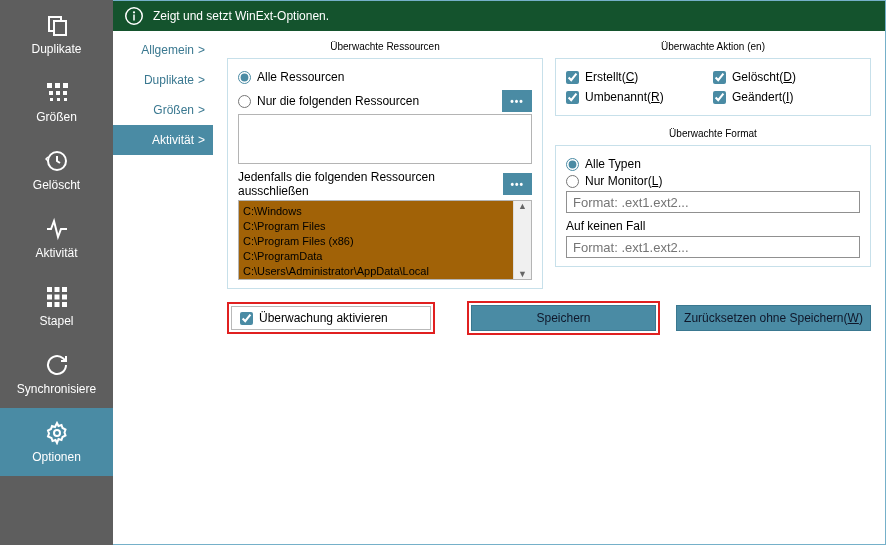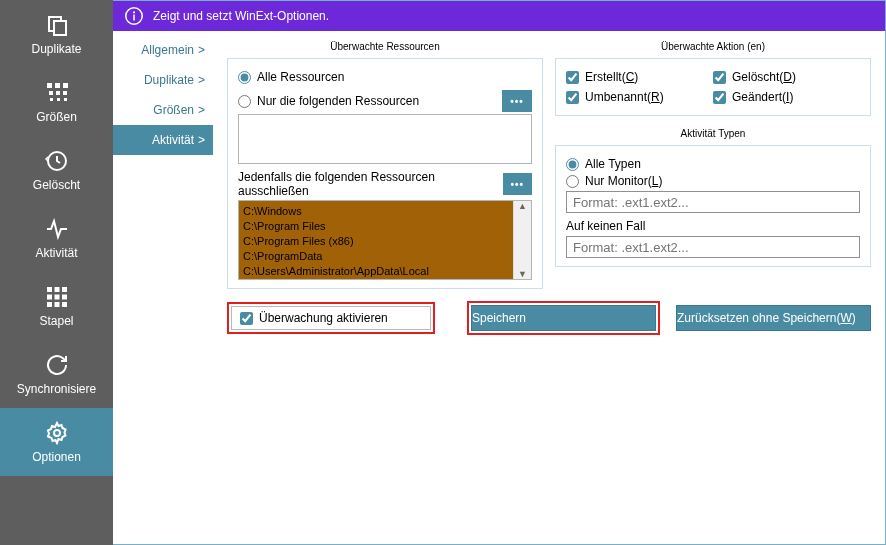--- a/index.html
+++ b/index.html
@@ -2,21 +2,21 @@
 <html><head>
 <meta charset="utf-8">
 <style>
 * { box-sizing:border-box; font-family:"Segoe UI",Arial,sans-serif; font-size:12px; margin:0; padding:0 }
 body { width:886px; height:545px; display:flex; background:#fff; overflow:hidden }
 .sb { width:113px; height:100%; background:#5e5e5e; display:flex; flex-direction:column }
 .sb-item { height:68px; color:#fff; display:flex; flex-direction:column; align-items:center; justify-content:center; gap:5px; cursor:pointer; font-size:11px }
 .sb-item.active { background:#4a8ba4 }
 .sb-item svg { width:24px; height:24px }
 .main { flex:1; height:100%; border:1px solid #75b0c9; display:flex; flex-direction:column; border-left:none }
-.hdr { height:30px; background:#6d28d9; color:#fff; display:flex; align-items:center; padding-left:12px; gap:10px; font-size:14px }
+.hdr { height:30px; background:#14532d; color:#fff; display:flex; align-items:center; padding-left:12px; gap:10px; font-size:14px }
 .body { flex:1; display:flex }
 .tabs { width:100px; padding-top:4px }
 .tab { height:30px; color:#3a7890; display:flex; align-items:center; padding-right:8px; justify-content:flex-end; gap:4px; cursor:pointer; font-size:12px }
 .tab.active { background:#4a8ba4; color:#fff }
 .content { flex:1; padding:6px 14px }
 .cols { display:flex; gap:12px }
 .col { flex:1; display:flex; flex-direction:column }
 .stitle { text-align:center; font-size:10px; margin:4px 0 6px }
 .gbox { border:1px solid #c7e0ea; padding:8px 10px }
 .row { display:flex; align-items:center; gap:6px; margin:3px 0 }
@@ -28,21 +28,21 @@
 .btn-sq { width:30px; height:22px; background:#4a8ba4; color:#fff; display:flex; align-items:center; justify-content:center; cursor:pointer; font-weight:bold; letter-spacing:1px; font-size:10px }
 .list2 { border:1px solid #b4b4b4; height:80px; background:#a16207; display:flex }
 .list2-c { flex:1; padding:3px 4px; line-height:15px; font-size:11px }
 .sbar { width:18px; background:#f0f0f0; border-left:1px solid #ddd; display:flex; flex-direction:column; justify-content:space-between; align-items:center }
 .sbar span { color:#666; font-size:9px; cursor:pointer }
 .ti { border:1px solid #909090; padding:2px 6px; height:22px; color:#888; width:100%; background:#fff; font-size:13px }
 .u { text-decoration:underline }
 .actions { display:flex; gap:16px; margin-top:12px; align-items:center }
 .red { border:2px solid #e02020; padding:2px }
 .chk-act { display:flex; align-items:center; gap:6px; padding:4px 8px; border:1px solid #b9b9b9; width:200px; height:24px; font-size:13px }
-.btn { height:26px; background:#4a8ba4; color:#ffffff; display:flex; align-items:center; cursor:pointer; border:1px solid #3a7890; font-size:12px }
+.btn { height:26px; background:#4a8ba4; color:#0f172a; display:flex; align-items:center; justify-content:center; cursor:pointer; border:1px solid #3a7890; font-size:12px }
 .btn.save { width:185px }
 .btn.reset { width:195px; font-size:11.5px }
 .gap { height:8px }
 </style>
 </head>
 <body>
 
 <div class="sb">
  <div class="sb-item">
       <svg viewBox="0 0 24 24" fill="none" stroke="#fff" stroke-width="2">
@@ -187,21 +187,21 @@
                   <input type="checkbox" checked="" style="">
                   <span><span>Umbenannt</span>(<span class="u">R</span>)</span>
                 </div>
        <div class="row">
                   <input type="checkbox" checked="" style="">
                   <span><span>Geändert</span>(<span class="u">I</span>)</span>
                 </div>
       </div>
      </div>
      <div class="gap"></div>
-     <div class="stitle">Aktivität Typen</div>
+     <div class="stitle">Überwachte Format</div>
      <div class="gbox">
       <div class="row">
                 <input type="radio" name="r2" checked="" style="">
                 <span>Alle Typen</span>
               </div>
       <div class="row">
                 <input type="radio" name="r2" style="">
                 <span><span>Nur Monitor</span>(<span class="u">L</span>)</span>
               </div>
       <input class="ti" placeholder="Format: .ext1.ext2..." style="">

